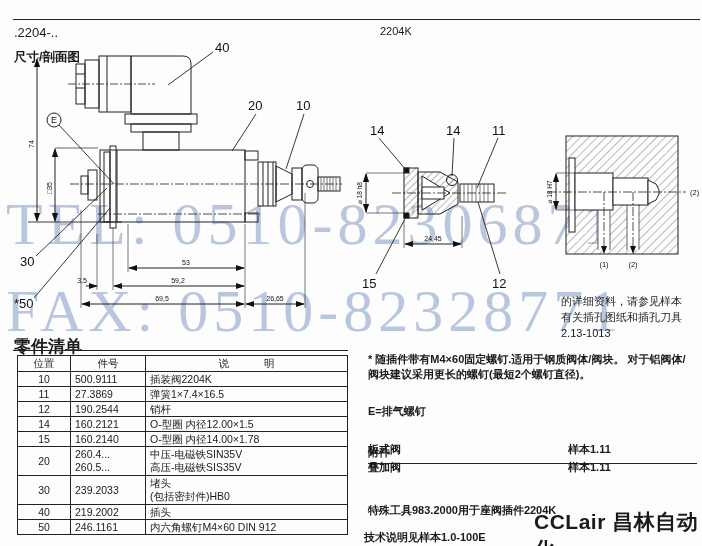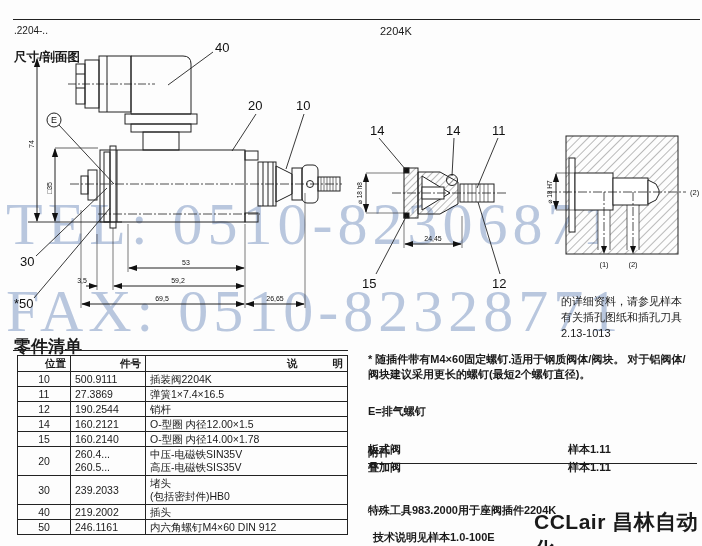--- a/index.html
+++ b/index.html
@@ -5,33 +5,33 @@
   html,body{margin:0;padding:0;}
   body{width:702px;height:546px;position:relative;background:#fdfdfd;overflow:hidden;
        font-family:"Liberation Sans","DejaVu Sans",sans-serif;color:#1a1a1a;}
   .abs{position:absolute;}
   
   .wm{position:absolute;left:6px;width:760px;font-family:"Liberation Serif","DejaVu Serif",serif;
       font-size:60px;letter-spacing:5px;color:#a9bad7;opacity:.8;white-space:nowrap;z-index:0;}
   
   .h-title{left:14px;top:5px;font-size:12.5px;font-weight:bold;z-index:3;margin-top:44px;}
   .h-rule{left:13px;top:19px;width:687px;border-top:1.2px solid #222;z-index:3;}
-  .model-l{left:14px;top:25px;font-size:10px;z-index:3;}
+  .model-l{left:14px;top:25px;font-size:13px;z-index:3;}
   .model-r{left:380px;top:25px;font-size:11px;z-index:3;}
   svg{position:absolute;z-index:2;overflow:visible;}
   svg text{font-family:"Liberation Sans","DejaVu Sans",sans-serif;fill:#111;}
   .callout{font-size:13px;}
   .dimtxt{font-size:7px;}
   
   .pl-title{left:14px;top:335px;font-size:17px;font-weight:bold;z-index:3;}
   .pl-rule{left:13px;top:350px;width:335px;border-top:1.2px solid #222;z-index:3;}
   table.parts{position:absolute;left:17px;top:355px;width:331px;border-collapse:collapse;
       font-size:10.5px;z-index:3;background:transparent;}
   table.parts th,table.parts td{border:1px solid #222;padding:0 4px;vertical-align:middle;line-height:13px;}
-  table.parts th{height:15px;font-weight:bold;white-space:pre;text-align:right;border-bottom:1.5px solid #222;}
+  table.parts th{height:15px;font-weight:normal;white-space:pre;text-align:center;border-bottom:1.5px solid #222;}
   table.parts{border:1.5px solid #222;}
   td.c-pos{width:44px;text-align:center;}
   td.c-part{width:66px;padding-left:8px;}
   td.c-desc{padding-left:8px;}
   tr.single td{height:14px;}
   tr.dbl td{height:28px;}
   
   .note{position:absolute;font-size:11px;line-height:15px;z-index:3;font-weight:bold;}
   .acc-title{font-weight:bold;border-bottom:1.1px solid #222;padding-bottom:3px;width:329px;margin-top:29px;}
   .acc-row{position:relative;height:18px;}
@@ -359,15 +359,15 @@
   <div class="acc-row">
     <span>板式阀</span>
     <span class="acc-val">样本1.11</span>
   </div>
   <div class="acc-row">
     <span>叠加阀</span>
     <span class="acc-val">样本1.11</span>
   </div>
 </div>
 <div class="note" style="left:368px;top:503px">特殊工具983.2000用于座阀插件2204K</div>
-<div class="note" style="left:373px;top:530px">技术说明见样本1.0-100E</div>
+<div class="note" style="left:364px;top:530px">技术说明见样本1.0-100E</div>
 
 <div class="logo">CCLair 昌林自动化</div>
 
 </body></html>

